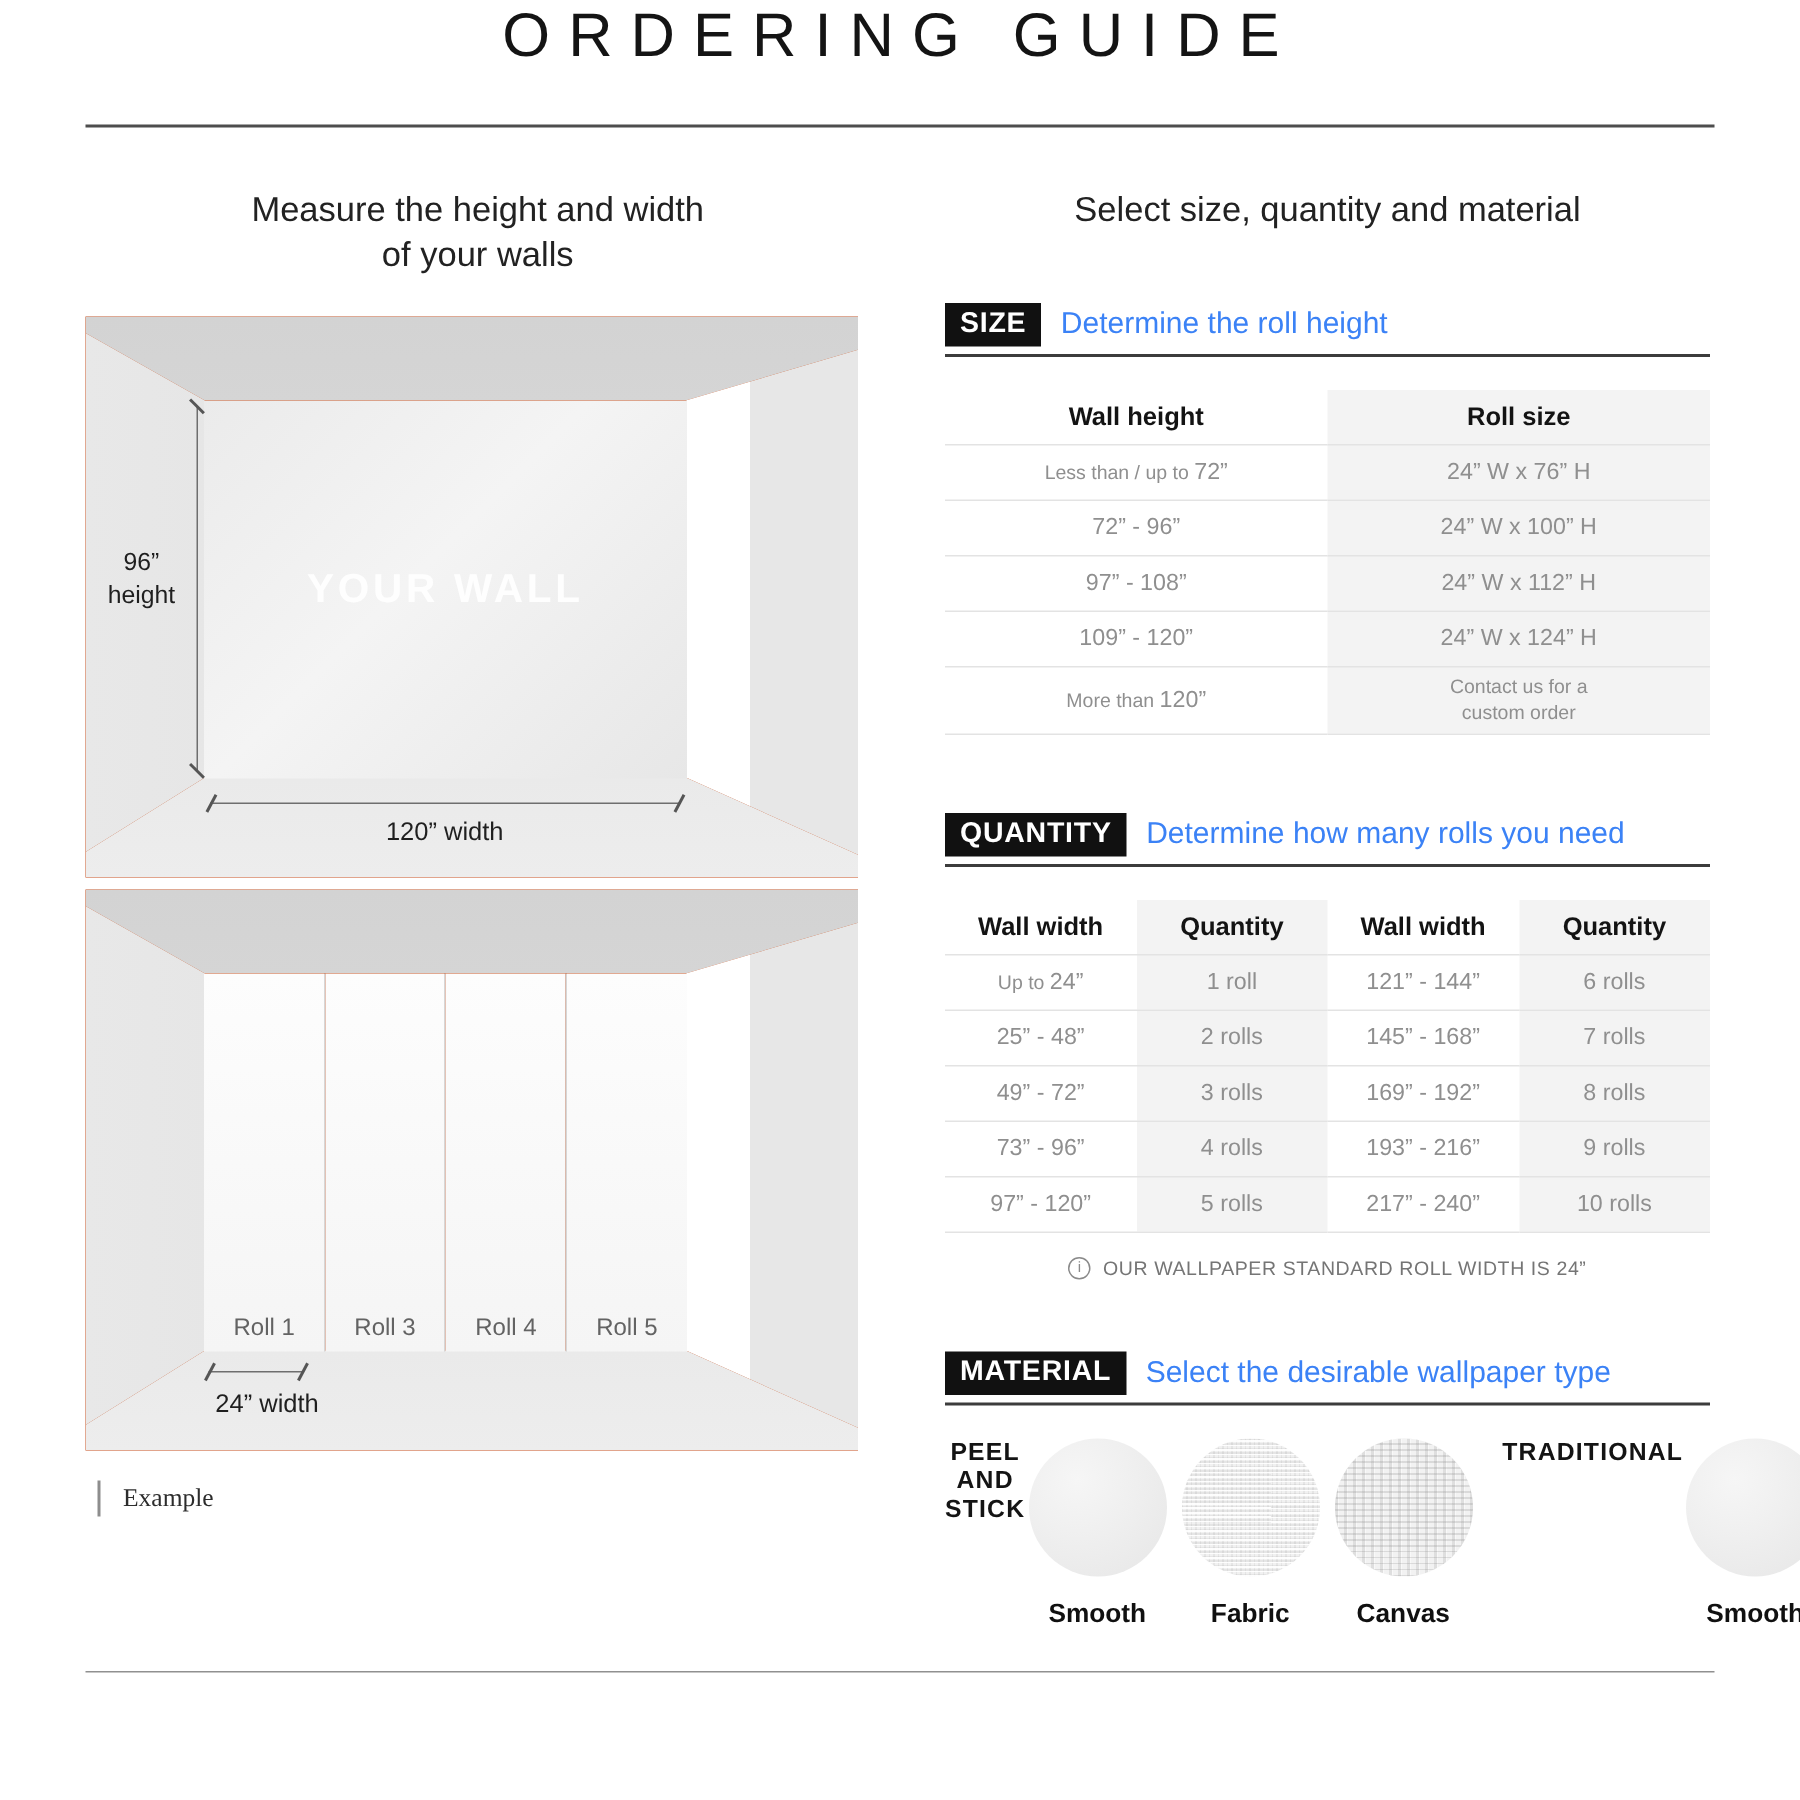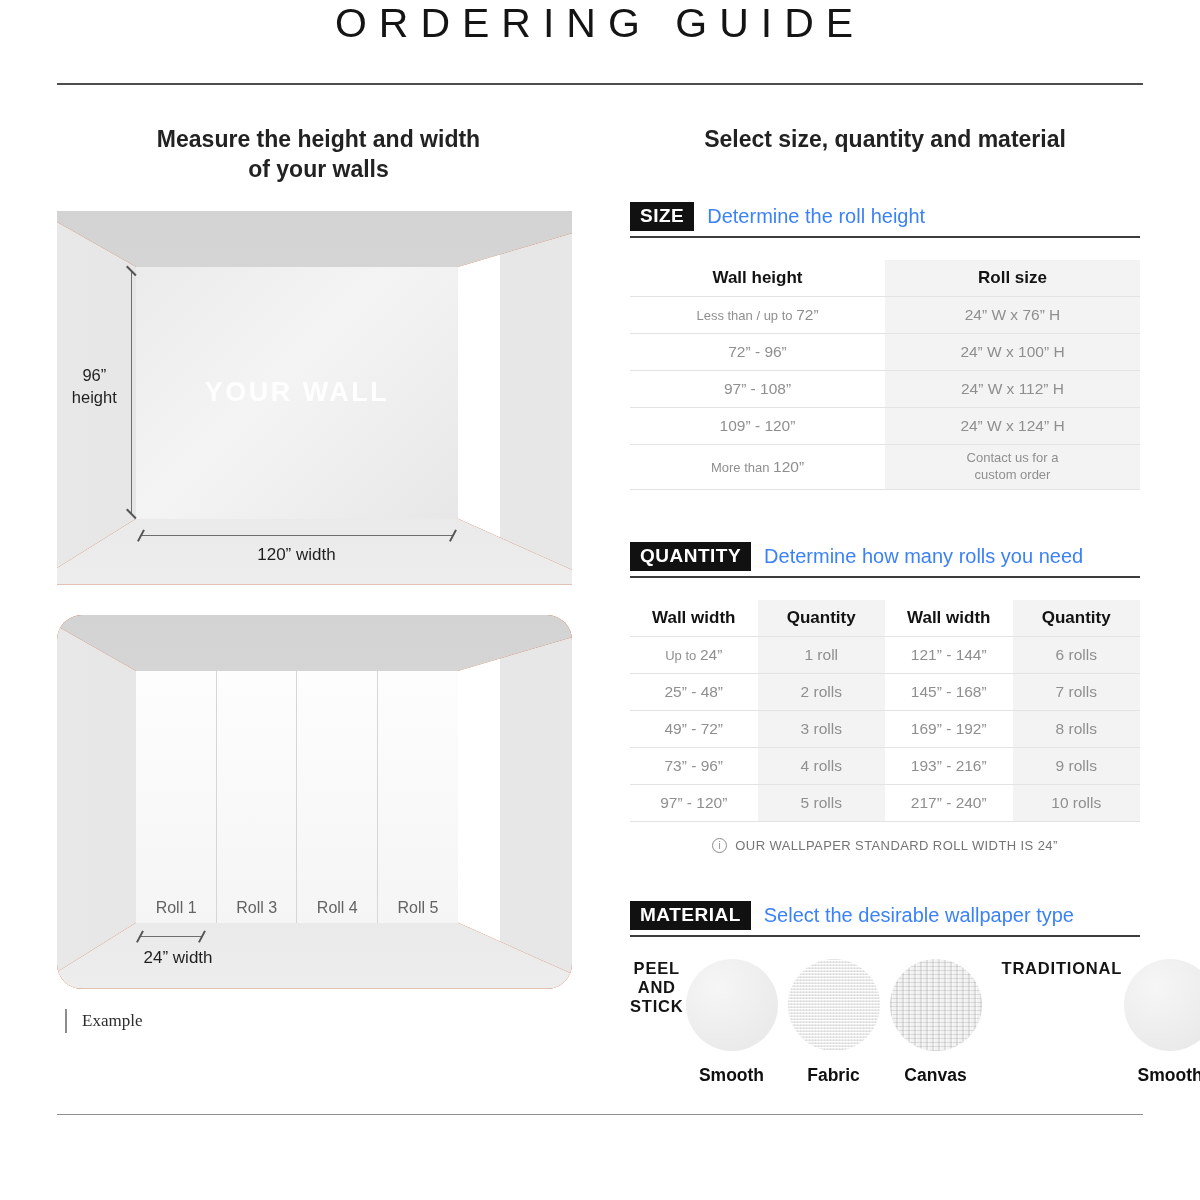--- a/index.html
+++ b/index.html
@@ -15,21 +15,21 @@
     text-align:center;
     font-size:41px; font-weight:400; letter-spacing:12px; color:#141414;
   }
   .top-rule { margin:36px 57px 0 57px; border-top:2px solid #4d4d4d; }
 
   
   .columns { display:flex; padding:0 57px; margin-top:40px; }
   .left-col  { width:523px; }
   .right-col { width:510px; margin-left:50px; }
   .col-heading {
-    text-align:center; font-size:23px; font-weight:700; color:#222; line-height:1.3;
+    text-align:center; font-size:23px; font-weight:400; color:#222; line-height:1.3;
   }
 
   
   .room { position:relative; width:515px; height:374px; margin-top:26px; background:#c2410c; overflow:hidden; }
   .room .ceiling { position:absolute; inset:0;
     clip-path:polygon(0 0,100% 0,100% 6%,77.8% 15%,15.4% 15%,0 3%);
     background:linear-gradient(to bottom,#d3d3d3,#e0e0e0); }
   .room .left-wall { position:absolute; inset:0;
     clip-path:polygon(0 3%,15.4% 15%,15.4% 82.3%,0 95.5%);
     background:linear-gradient(to right,#e8e8e8,#dcdcdc); }
@@ -145,21 +145,21 @@
         </div>
         <div class="height-label pre">96”
 height</div>
         <div class="hline r1">
           <span class="tick-v t-left"></span>
           <span class="tick-v t-right"></span>
         </div>
         <div class="width-label r1">120” width</div>
       </div>
 
-      <div class="room" style="margin-top:30px;border-radius:25px;">
+      <div class="room" style="margin-top:8px;">
         <div class="ceiling"></div>
         <div class="window-wall"></div>
         <div class="floor"></div>
         <div class="left-wall"></div>
         <div class="panels">
           <div class="panel">
               <span class="roll-label">Roll 1</span>
             </div>
           <div class="panel">
               <span class="roll-label">Roll 3</span>

